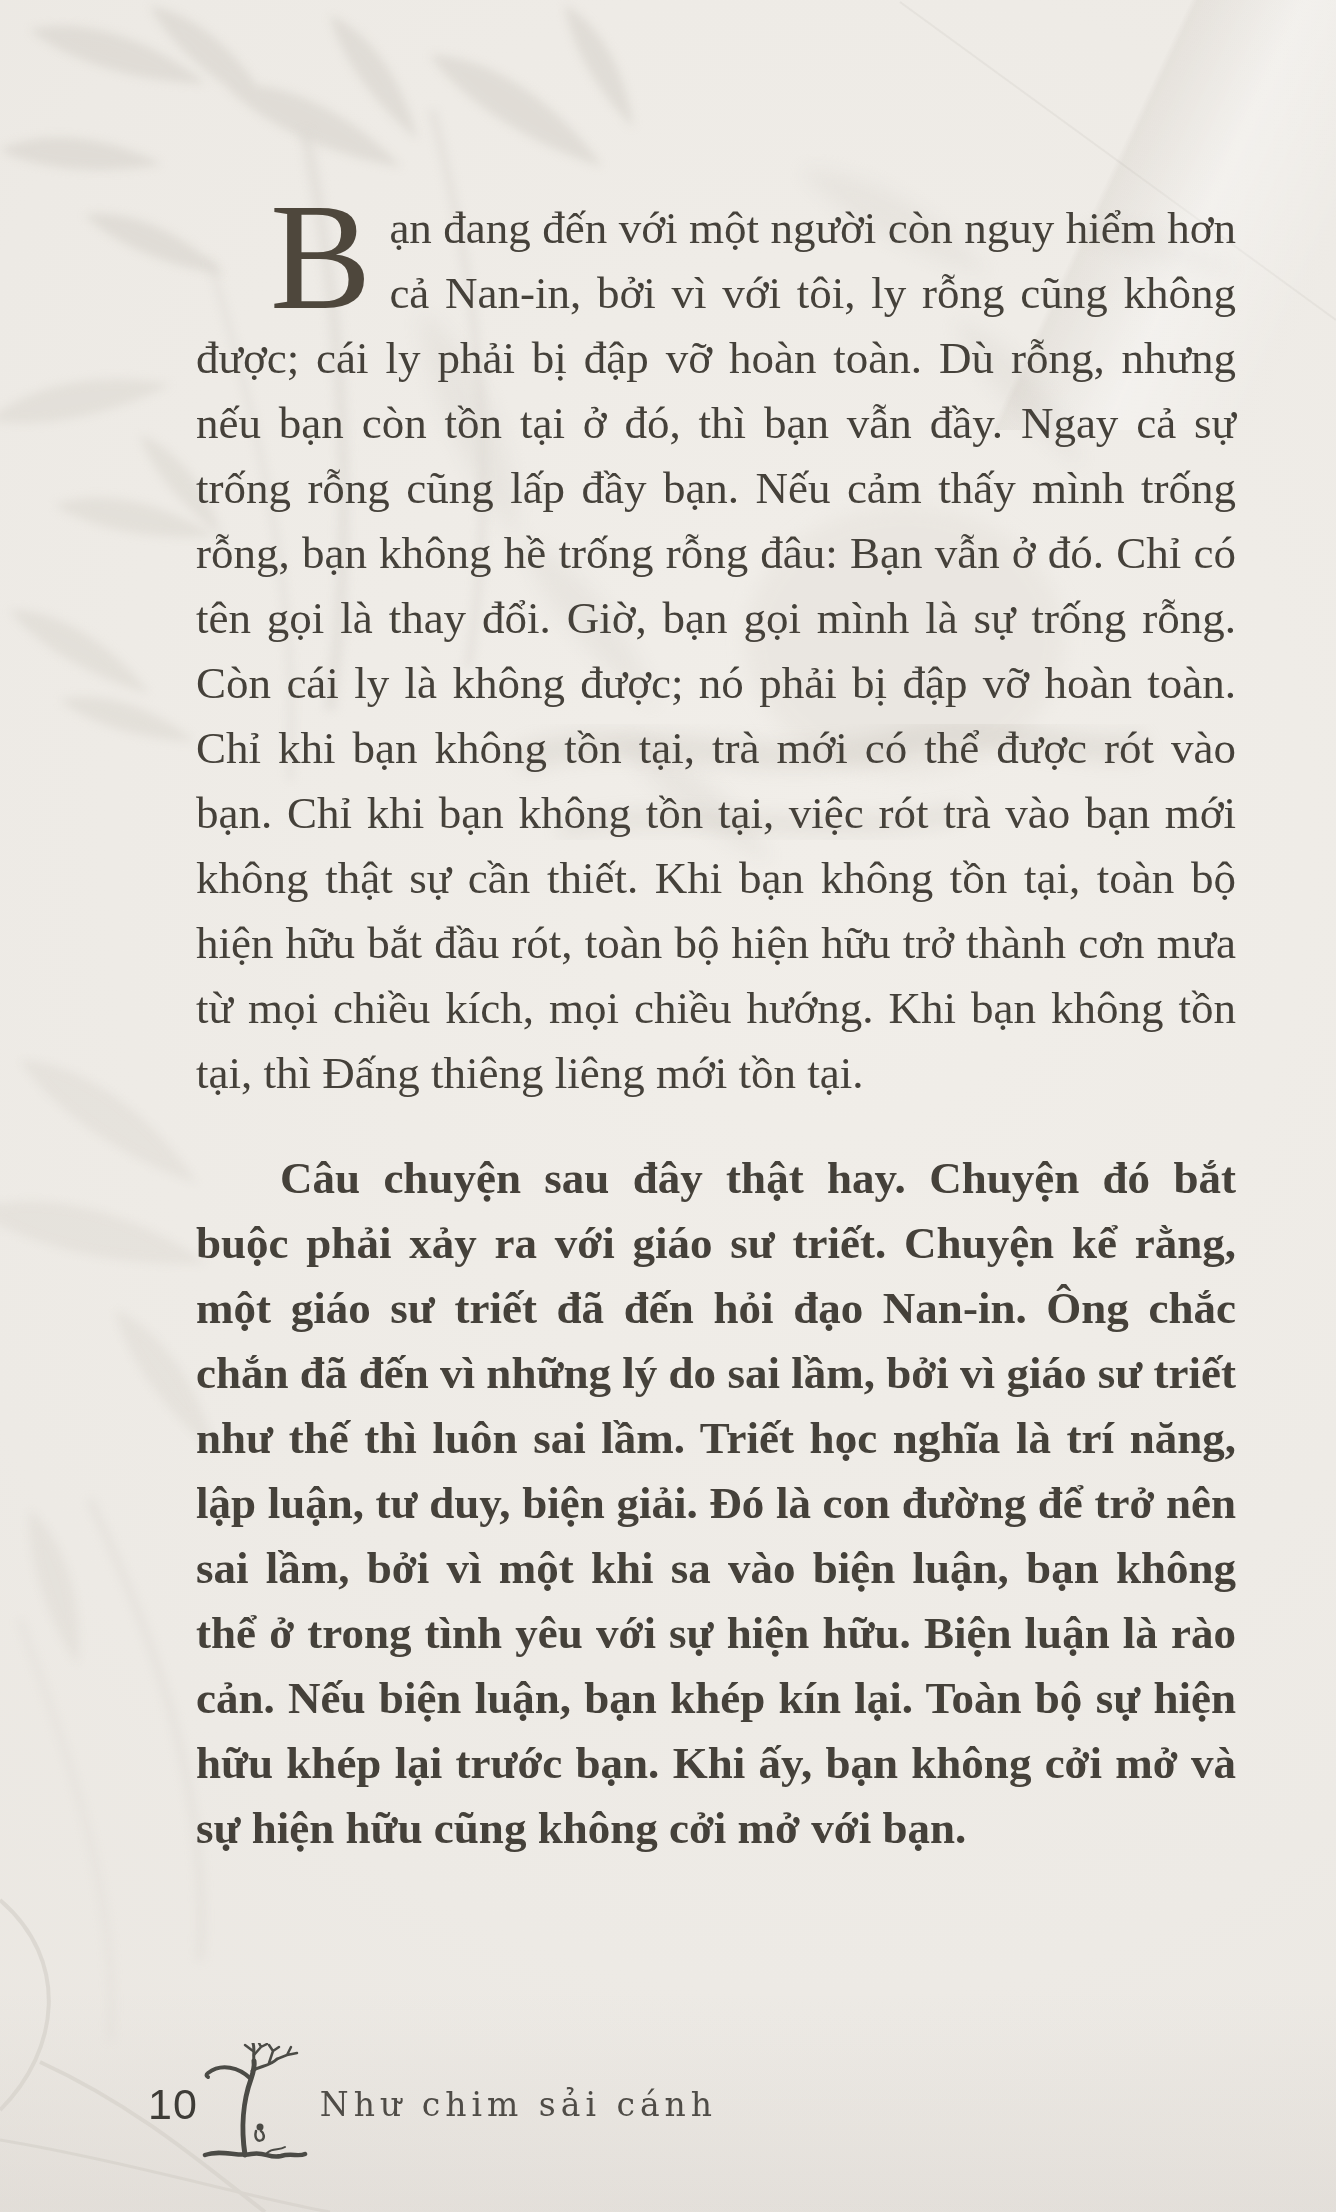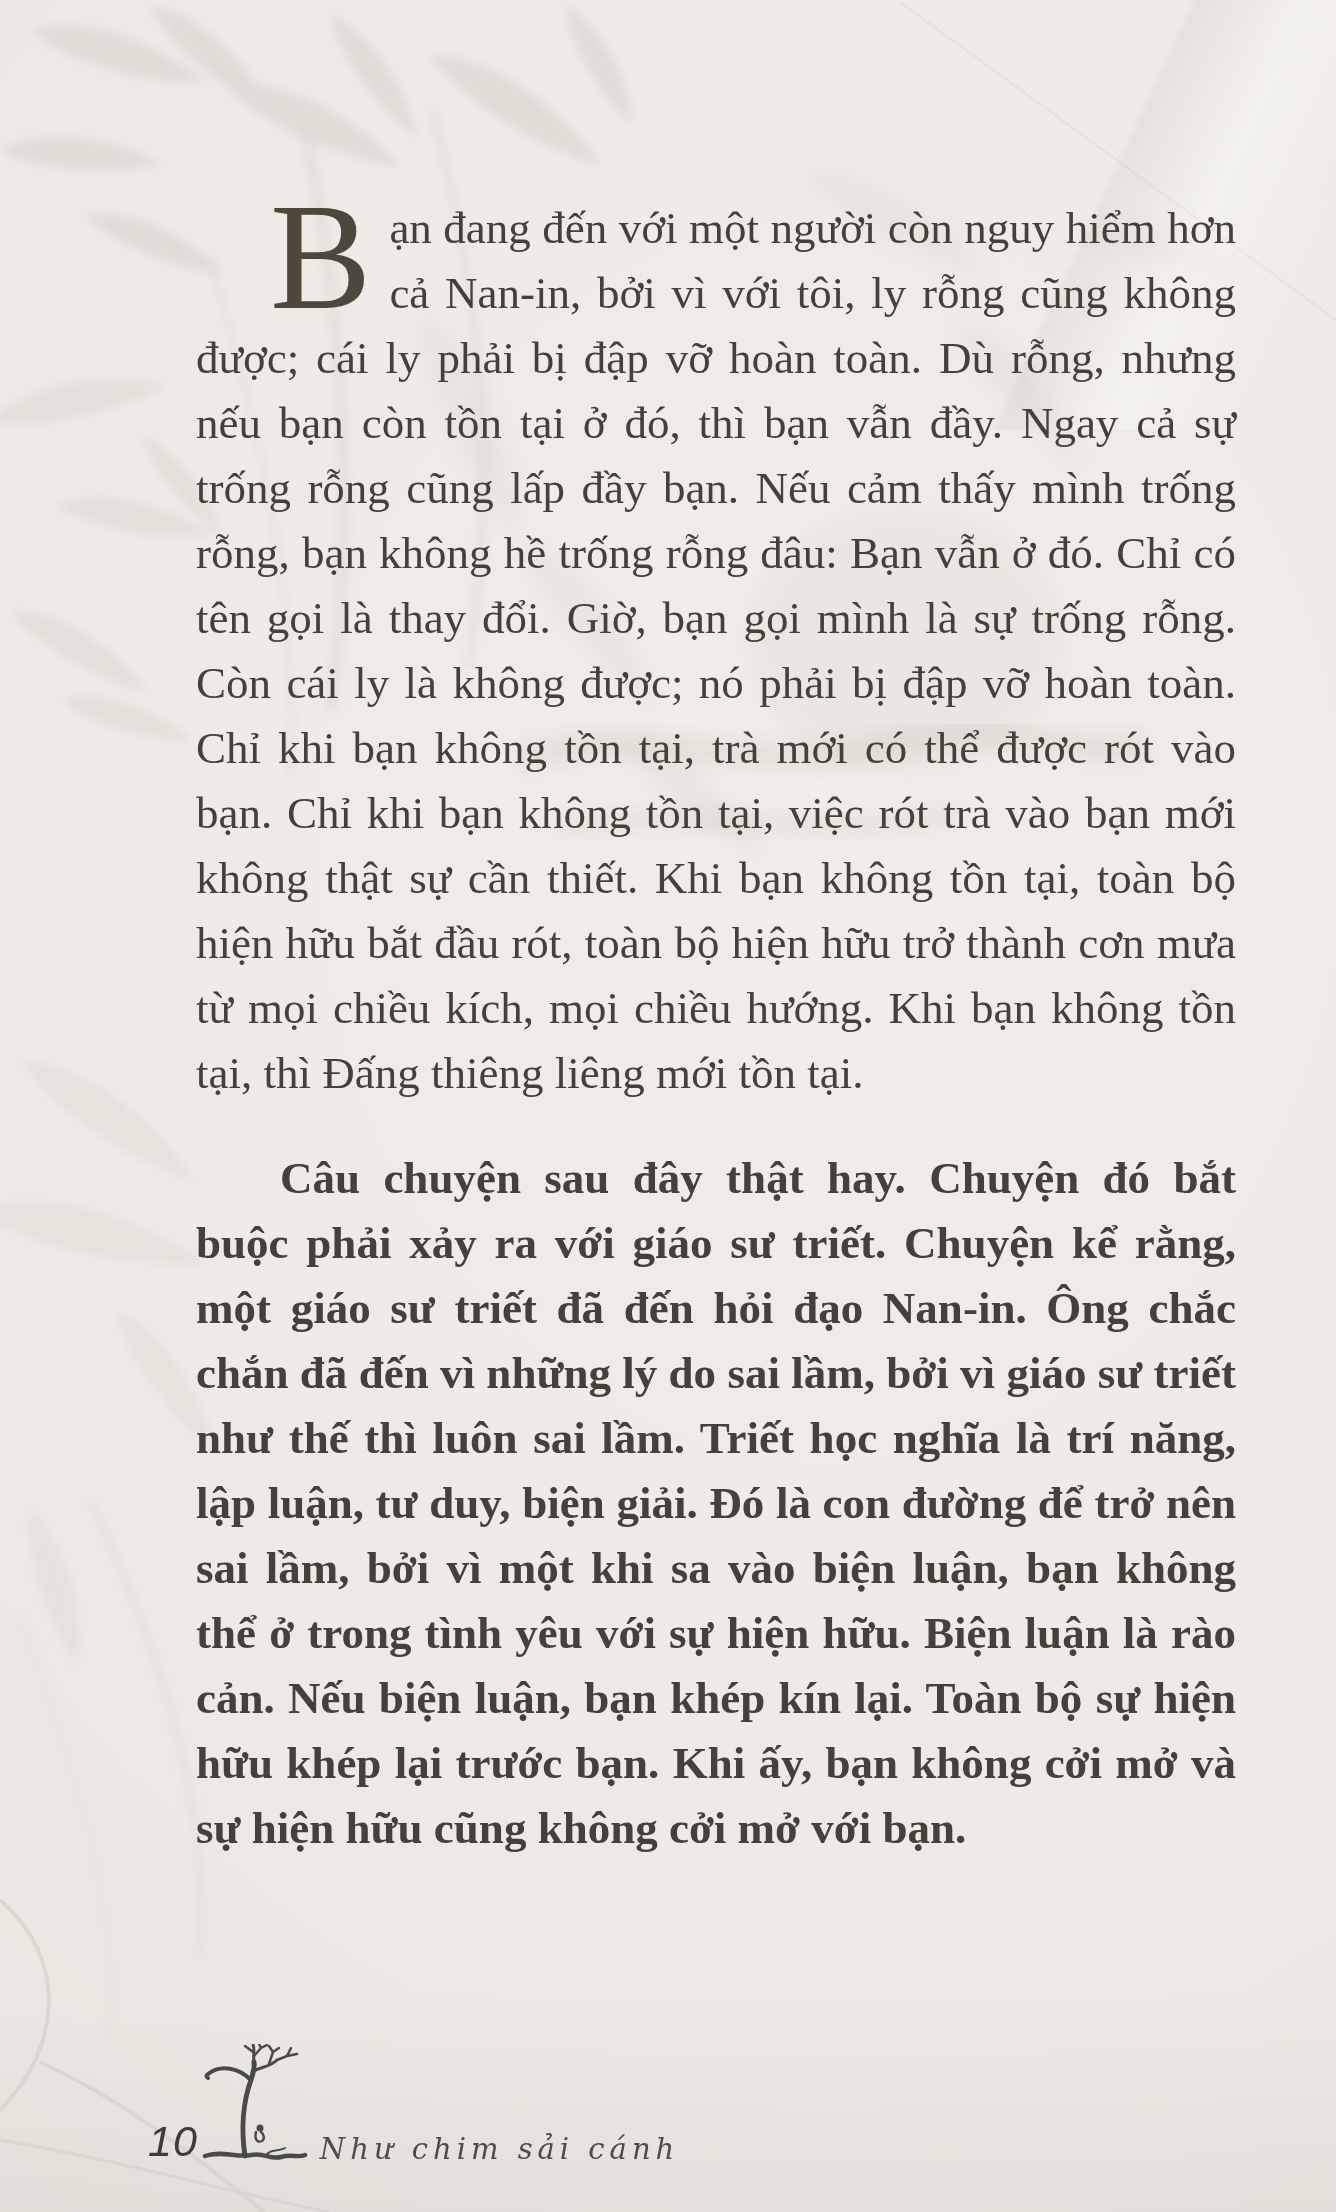--- a/index.html
+++ b/index.html
@@ -24,31 +24,31 @@
   .para-first{margin-bottom:40px;}
   .para-indent{text-indent:84px;font-weight:bold;}
   .dropcap{
     float:left;
     font-size:152px;line-height:110px;height:124px;
     margin:6px 18px 0 74px;
     color:#4e473c;
   }
   .page-footer{
     position:absolute;left:148px;top:2042px;height:124px;
-    display:flex;align-items:flex-end;font-style:italic;
+    display:flex;align-items:center;
   }
   .pagenum{
     font-family:"Liberation Sans","DejaVu Sans",sans-serif;
     font-size:43px;font-weight:500;color:#3e3c37;letter-spacing:1px;
     margin-right:2px;
   }
   .tree{width:106px;height:122px;margin:0 12px 0 2px;flex:none;}
   .booktitle{
     font-family:"DejaVu Serif","Liberation Serif",serif;
-    font-size:29px;color:#4f4c47;letter-spacing:5px;
+    font-size:33px;color:#4f4c47;letter-spacing:5px;
     white-space:nowrap;
   }
 </style>
 </head>
 <body>
 
 <div class="page">
 
   <svg class="watermark" viewBox="0 0 1336 2212" xmlns="http://www.w3.org/2000/svg">
     <defs>

